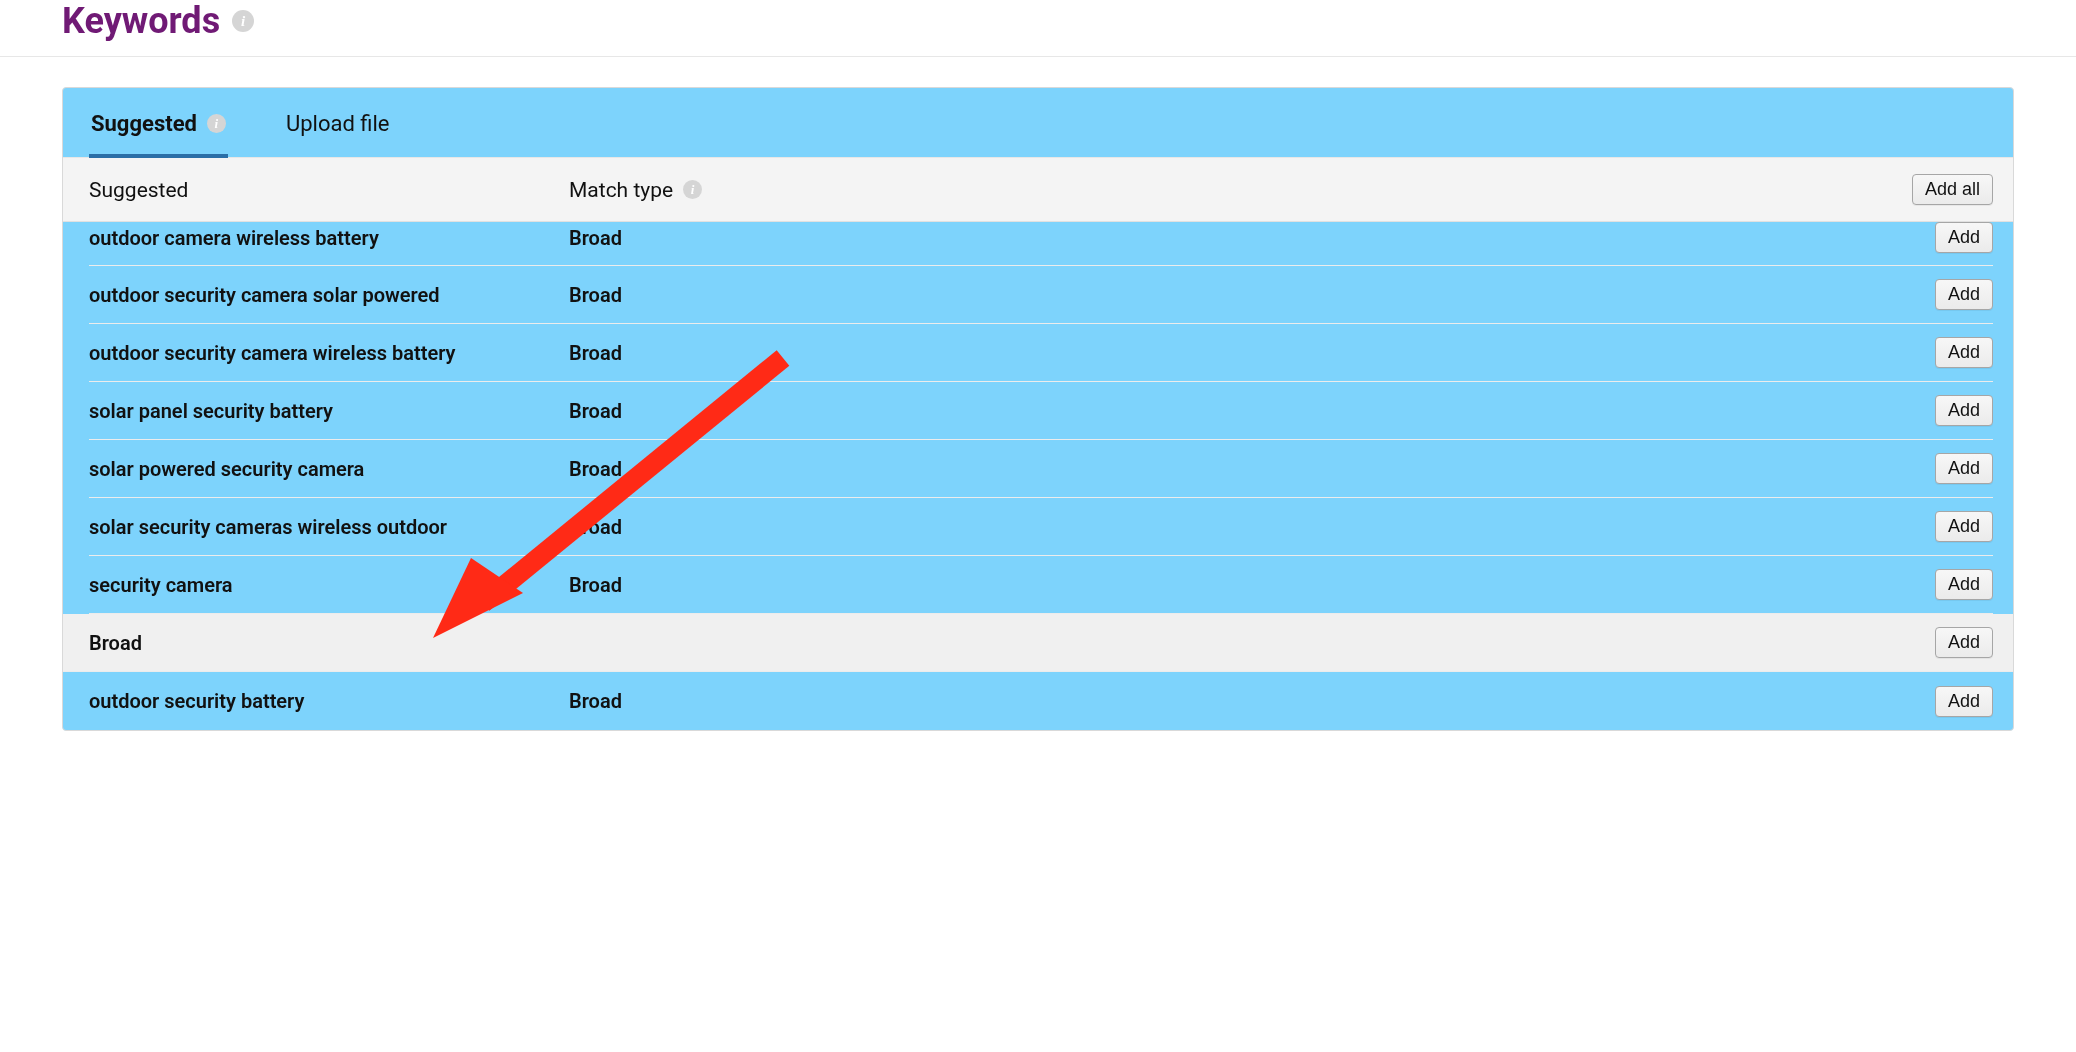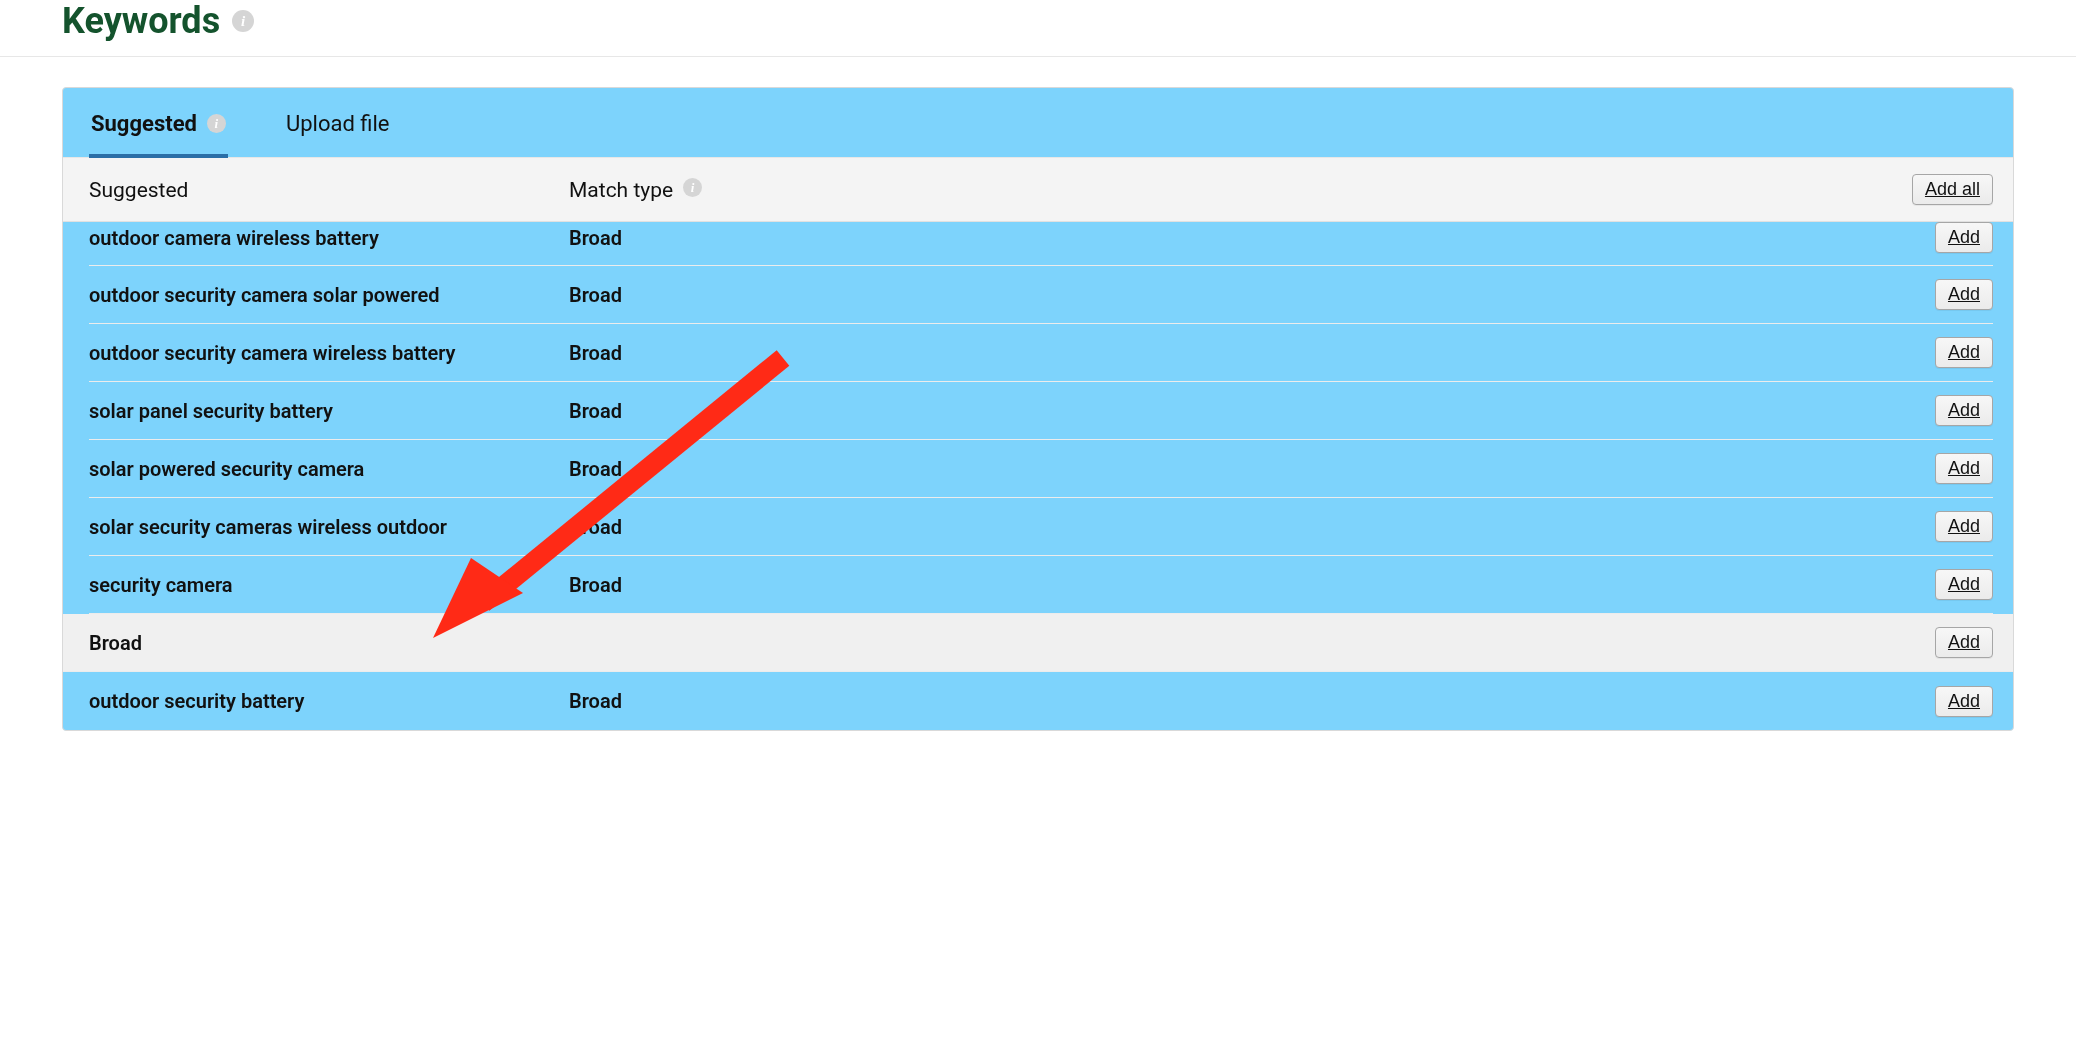--- a/index.html
+++ b/index.html
@@ -15,21 +15,21 @@
   .page-title-wrap {
     padding: 0 0 14px 62px;
     border-bottom: 1px solid #e7e7e7;
     display: flex;
     align-items: center;
     gap: 12px;
   }
   h1.page-title {
     font-size: 36px;
     font-weight: 700;
-    color: #14532d;
+    color: #701a75;
   }
   .info-icon {
     display: inline-flex;
     align-items: center;
     justify-content: center;
     width: 22px;
     height: 22px;
     border-radius: 50%;
     background: #d5d5d5;
     color: #fff;
@@ -74,22 +74,22 @@
     border-bottom-color: #2a6ea6;
   }
   .table-head {
     display: flex;
     align-items: center;
     background: #f4f4f4;
     border-bottom: 1px solid #e1e1e1;
     padding: 16px 20px 16px 26px;
   }
   .col-keyword { flex: 0 0 480px; }
-  .col-match { flex: 1 1 auto; display: flex; align-items: flex-start; gap: 10px; }
-  .col-action { flex: 0 0 110px; display: flex; justify-content: flex-end; text-decoration: underline; }
+  .col-match { flex: 1 1 auto; display: flex; align-items: center; gap: 10px; }
+  .col-action { flex: 0 0 110px; display: flex; justify-content: flex-end; }
   .table-head .label {
     font-size: 21px;
     color: #111;
   }
   .btn {
     display: inline-flex;
     align-items: center;
     justify-content: center;
     background: linear-gradient(#f7f7f7, #ebebeb);
     border: 1px solid #a6a6a6;

